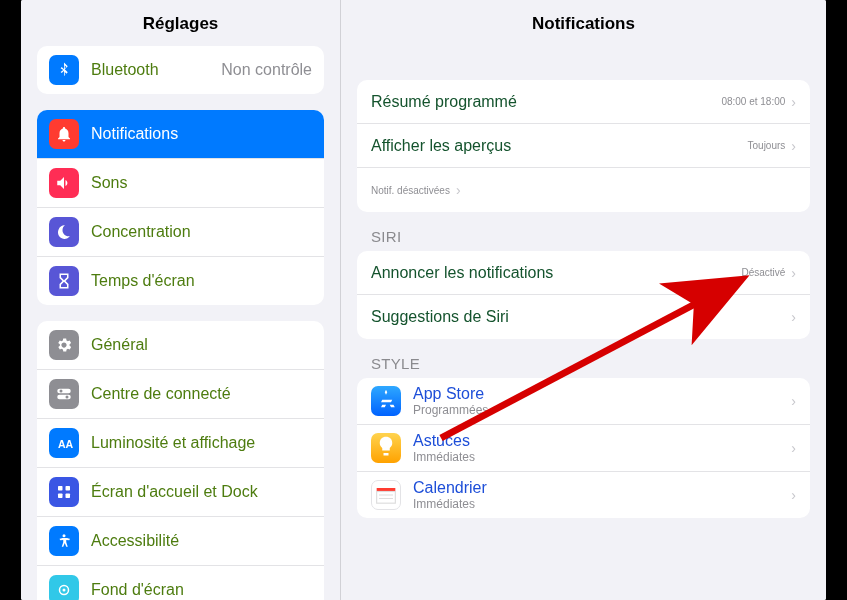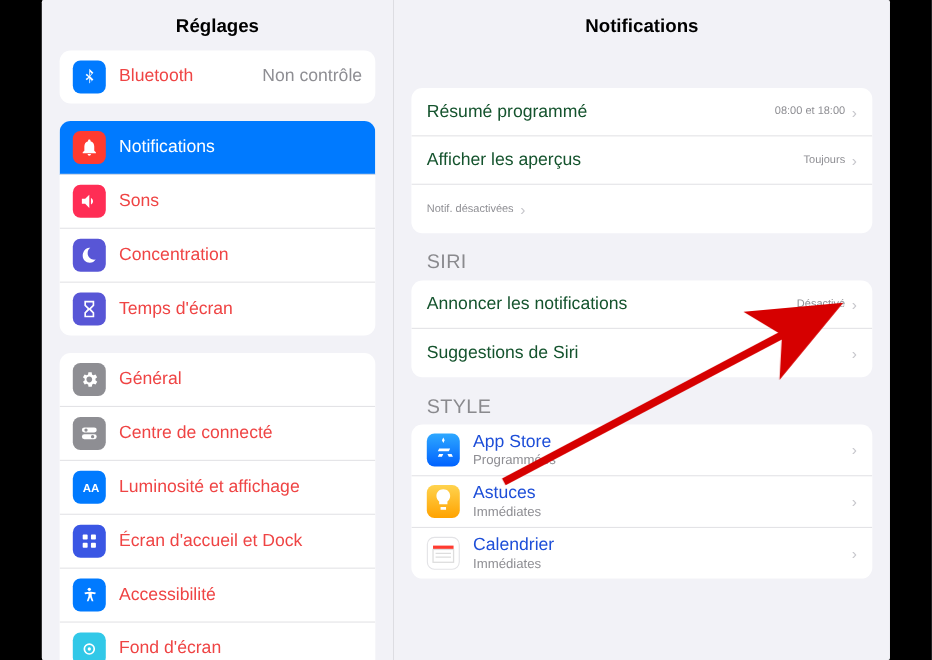--- a/index.html
+++ b/index.html
@@ -1,38 +1,38 @@
 <!DOCTYPE html>
 <html><head>
   <meta charset="utf-8">
   <style>
     * { margin: 0; padding: 0; box-sizing: border-box; font-family: -apple-system, BlinkMacSystemFont, "Helvetica Neue", Arial, sans-serif; }
     body { width: 847px; height: 600px; background: #000; display: flex; align-items: center; justify-content: center; overflow: hidden; }
-    .device { width: 847px; height: 600px; background: #000; padding: 0 38px; display: flex; }
+    .device { width: 847px; height: 600px; background: #000; padding: 0 21px; display: flex; }
     .screen { width: 100%; height: 100%; background: #f2f2f7; display: flex; border-radius: 2px; overflow: hidden; }
     .sidebar { width: 320px; background: #f2f2f7; border-right: 1px solid #d1d1d6; overflow-y: auto; }
     .sidebar-title { text-align: center; font-weight: 600; font-size: 17px; padding: 14px 0 12px; color: #000; }
     .group { background: #fff; margin: 0 16px 16px; border-radius: 10px; overflow: hidden; }
     .row { display: flex; align-items: center; padding: 9px 12px; border-bottom: 0.5px solid #e3e3e6; cursor: pointer; min-height: 44px; }
     .row:last-child { border-bottom: none; }
     .row.selected { background: #007aff; color: #fff; }
     .icon { width: 30px; height: 30px; border-radius: 7px; margin-right: 12px; display: flex; align-items: center; justify-content: center; flex-shrink: 0; }
     .icon svg { width: 18px; height: 18px; }
-    .label { flex: 1; font-size: 16px; color: #ef4444; }
+    .label { flex: 1; font-size: 16px; color: #4d7c0f; }
     .row.selected .label { color: #fff; }
     .value { font-size: 16px; color: #8e8e93; margin-left: 8px; }
     .chev { color: #c7c7cc; margin-left: 6px; font-size: 14px; }
     .detail { flex: 1; background: #f2f2f7; overflow-y: auto; }
     .detail-title { text-align: center; font-weight: 600; font-size: 17px; padding: 14px 0 12px; color: #000; }
     .dgroup { background: #fff; margin: 0 16px 16px; border-radius: 10px; overflow: hidden; }
     .dhrow { display: flex; align-items: center; padding: 11px 14px; border-bottom: 0.5px solid #e3e3e6; cursor: pointer; min-height: 44px; }
     .dhrow:last-child { border-bottom: none; }
     .dlabel { flex: 1; font-size: 16px; color: #14532d; }
     .dvalue { font-size: 10px; color: #8e8e93; }
-    .section-header { font-size: 18px; color: #8a8a8e; margin: 6px 30px 6px; text-transform: uppercase; letter-spacing: 0.3px; }
+    .section-header { font-size: 15px; color: #8a8a8e; margin: 6px 30px 6px; text-transform: uppercase; letter-spacing: 0.3px; }
     .app-row { display: flex; align-items: center; padding: 7px 14px; border-bottom: 0.5px solid #e3e3e6; cursor: pointer; }
     .app-row:last-child { border-bottom: none; }
     .app-icon { width: 30px; height: 30px; border-radius: 7px; margin-right: 12px; display: flex; align-items: center; justify-content: center; flex-shrink: 0; }
     .app-text { flex: 1; display: flex; flex-direction: column; }
     .app-name { font-size: 16px; color: #1d4ed8; }
     .app-sub { font-size: 12px; color: #8e8e93; }
     .spacer-top { height: 34px; }
     .arrow-overlay { position: absolute; pointer-events: none; }
   </style>
 </head>

